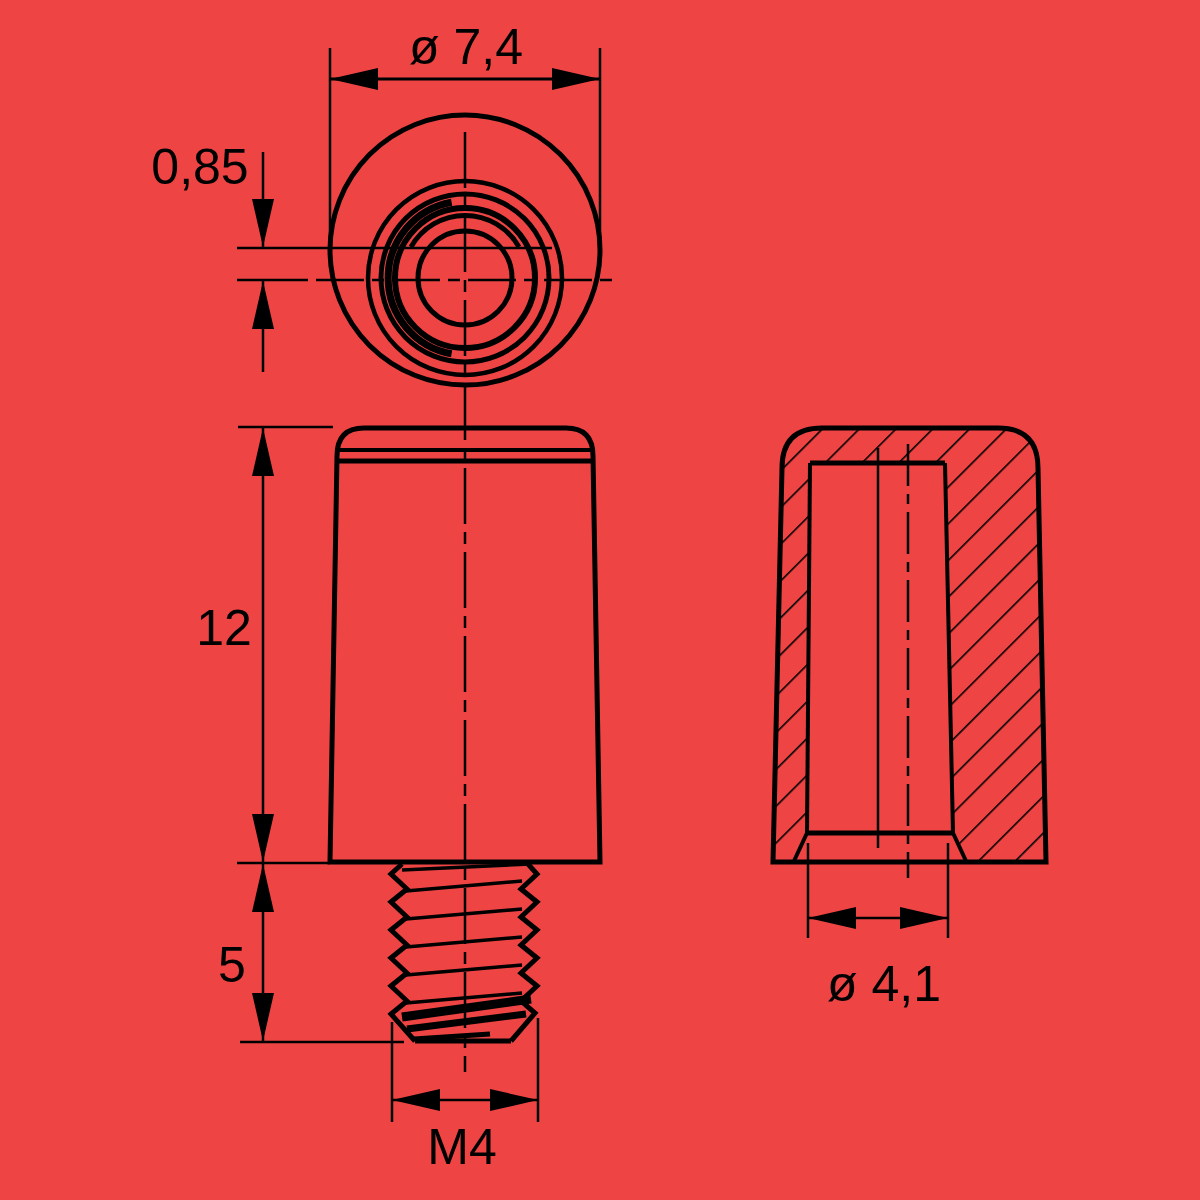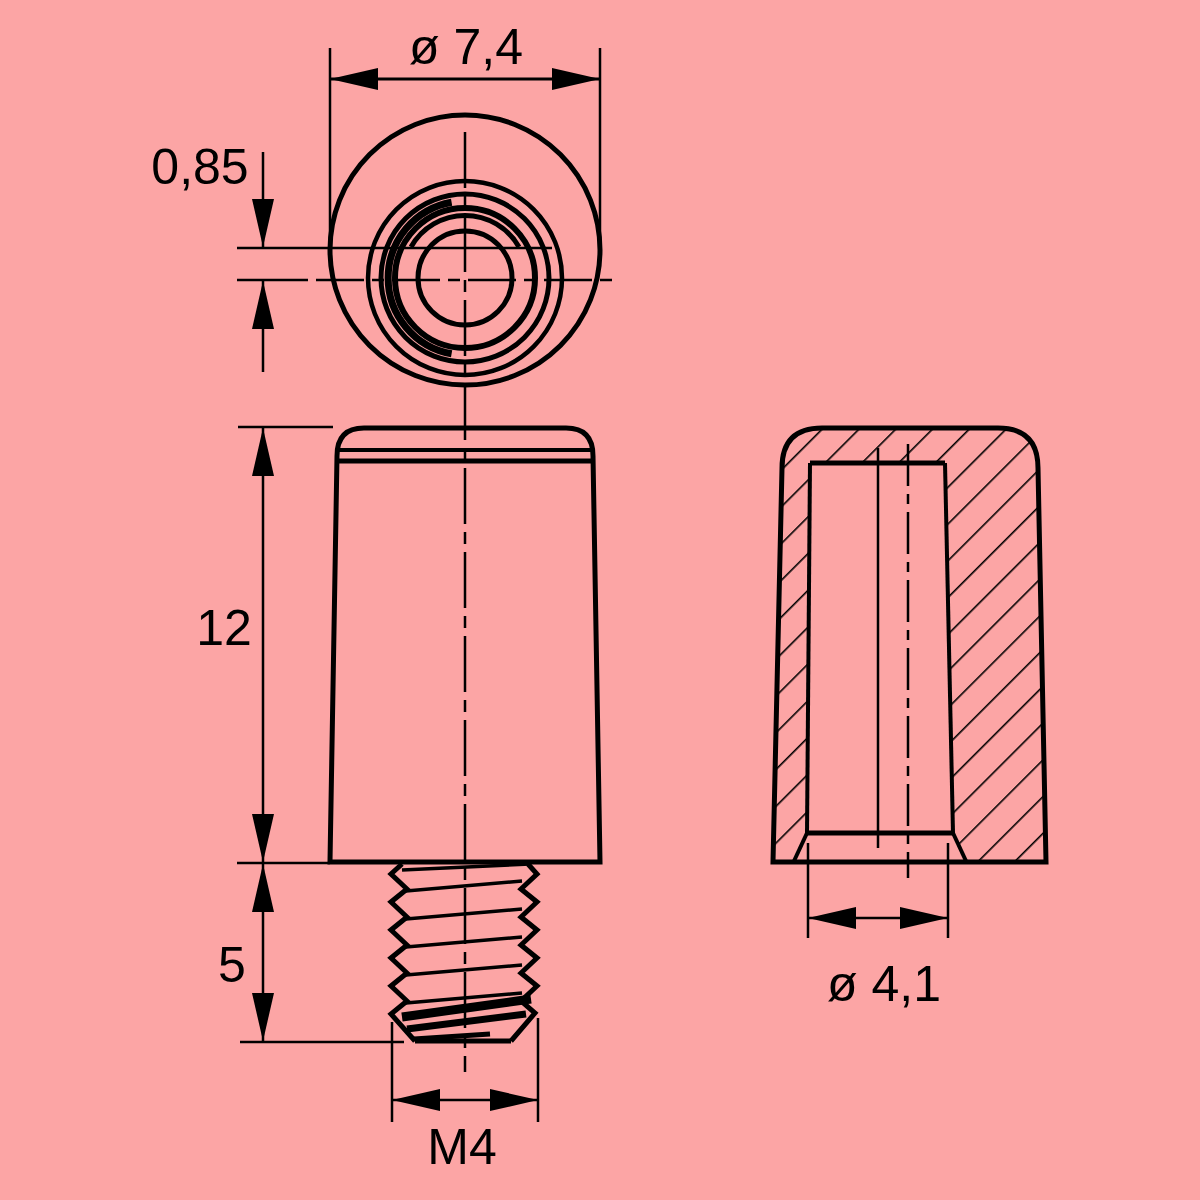--- a/index.html
+++ b/index.html
@@ -1,16 +1,16 @@
 <!DOCTYPE html>
 <html><head>
 <meta charset="utf-8">
 <style>
   html,body{margin:0;padding:0;background:#ffffff;}
-  .stage{width:1200px;height:1200px;position:relative;background:#fca5a5;overflow:hidden;}
+  .stage{width:1200px;height:1200px;position:relative;background:#ef4444;overflow:hidden;}
   svg{display:block;}
   text{font-family:"Liberation Sans","DejaVu Sans",sans-serif;fill:#000000;}
   .dimtext{font-size:50px;}
 </style>
 </head>
 <body>
 
 <div class="stage">
 <svg width="1200" height="1200" viewBox="0 0 1200 1200">
   <defs>

